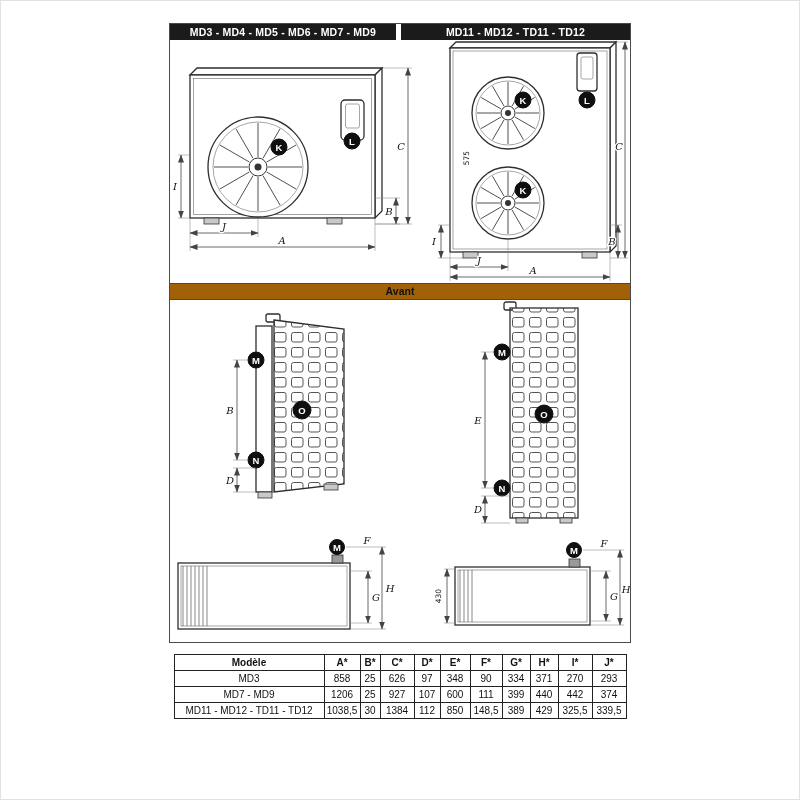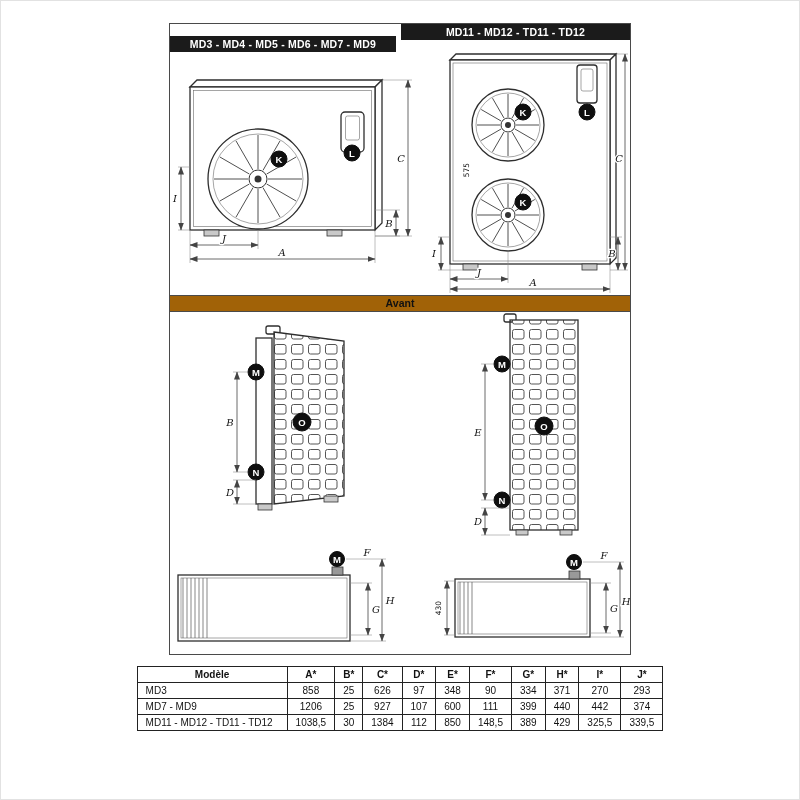--- a/index.html
+++ b/index.html
@@ -2,45 +2,45 @@
 <html><head>
 <meta charset="utf-8">
 <style>
   html,body{margin:0;padding:0;background:#fff;}
   .page{width:800px;height:800px;box-sizing:border-box;border:1px solid #e2e2e2;background:#fff;
         font-family:"Liberation Sans",sans-serif;overflow:hidden;}
   .sheet{width:462px;margin:22px auto 0;border:1px solid #4a4a4a;box-sizing:border-box;background:#fff;}
   .header-row{display:flex;gap:5px;}
   .model-header{background:#1b1b1b;color:#fff;font-size:10.5px;font-weight:bold;text-align:center;
                 height:16px;line-height:16px;letter-spacing:.2px;overflow:hidden;white-space:nowrap;}
-  .model-header.left{width:226px;margin-top:12px;}
+  .model-header.left{width:226px;}
   .model-header.right{flex:1;}
   .section svg{display:block;background:#fff;}
   .section-label{background:#a16207;border-top:1px solid #4a4a4a;border-bottom:1px solid #4a4a4a;
                  text-align:center;font-size:10.5px;font-weight:bold;height:15px;line-height:15px;color:#111;}
   
   .u{fill:#fff;stroke:#2e2e2e;stroke-width:1.3;}
   .u2{fill:none;stroke:#6a6a6a;stroke-width:.6;}
   .sp line{stroke:#3c3c3c;stroke-width:.9;}
   .dim{stroke:#444;stroke-width:.8;fill:none;}
   .ext{stroke:#8a8a8a;stroke-width:.55;fill:none;}
   .foot{fill:#c9c9c9;stroke:#333;stroke-width:.8;}
   .dimtext{font-family:"DejaVu Serif",serif;font-style:italic;font-size:10px;fill:#111;
            stroke:#fff;stroke-width:2.5px;paint-order:stroke;text-anchor:middle;}
   .dimnum{font-family:"DejaVu Sans",sans-serif;font-style:normal;font-size:7.5px;fill:#111;
           stroke:#fff;stroke-width:2px;paint-order:stroke;text-anchor:middle;}
   .badge-c{fill:#0f0f0f;stroke:#0f0f0f;}
   .badge-t{font-family:"Liberation Sans",sans-serif;font-weight:bold;font-size:9.5px;fill:#fff;
            text-anchor:middle;stroke:none;}
   
   .dim-table{border-collapse:collapse;margin:11px auto 0;font-size:10px;table-layout:fixed;color:#111;}
-  .dim-table th,.dim-table td{border:1px solid #222;height:15px;padding:0 8px;text-align:center;
+  .dim-table th,.dim-table td{border:1px solid #222;height:15px;padding:0 0;text-align:center;
                               font-weight:normal;white-space:nowrap;overflow:hidden;}
   .dim-table th{font-weight:bold;}
-  .dim-table td.model{text-align:left;}
+  .dim-table td.model{text-align:center;}
 </style>
 </head>
 <body>
 
 <div class="page">
   <div class="sheet">
 
     <div class="header-row">
       <div class="model-header left">MD3 - MD4 - MD5 - MD6 - MD7 - MD9</div>
       <div class="model-header right">MD11 - MD12 - TD11 - TD12</div>

